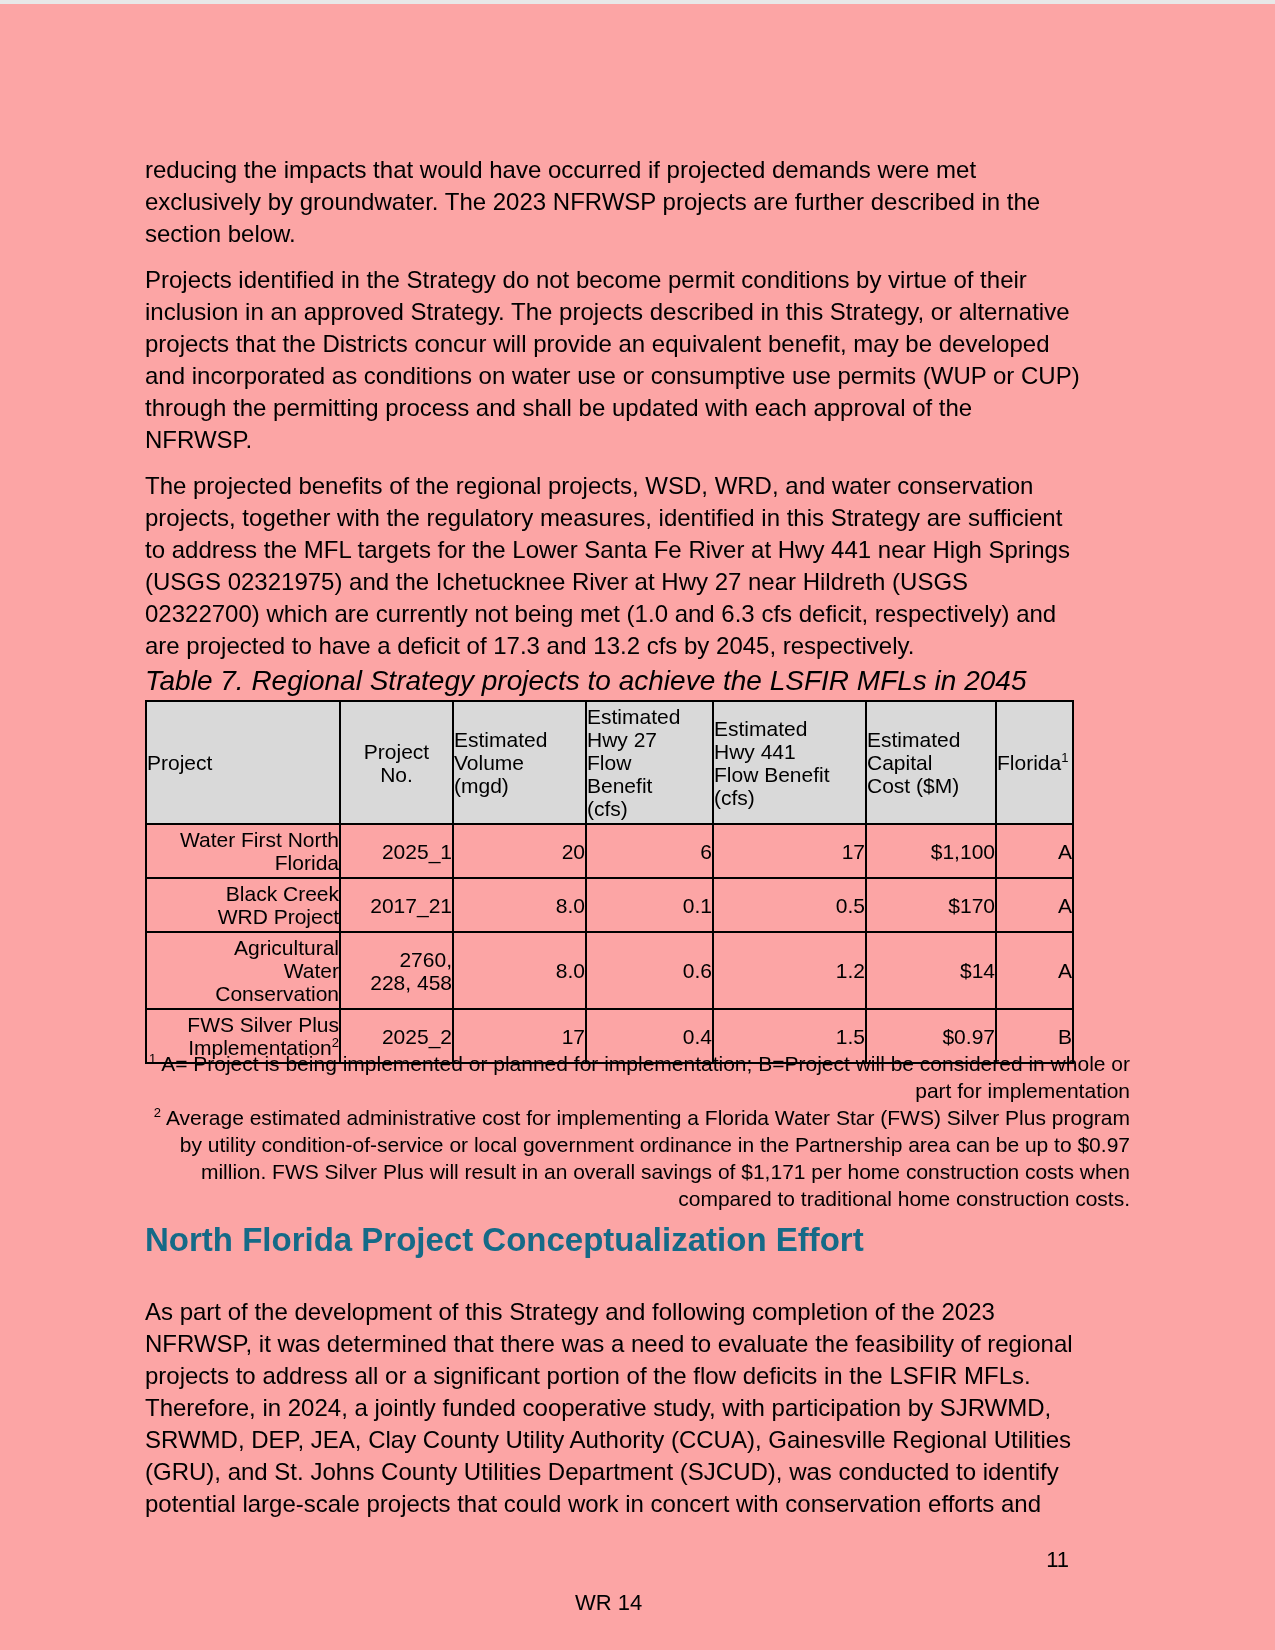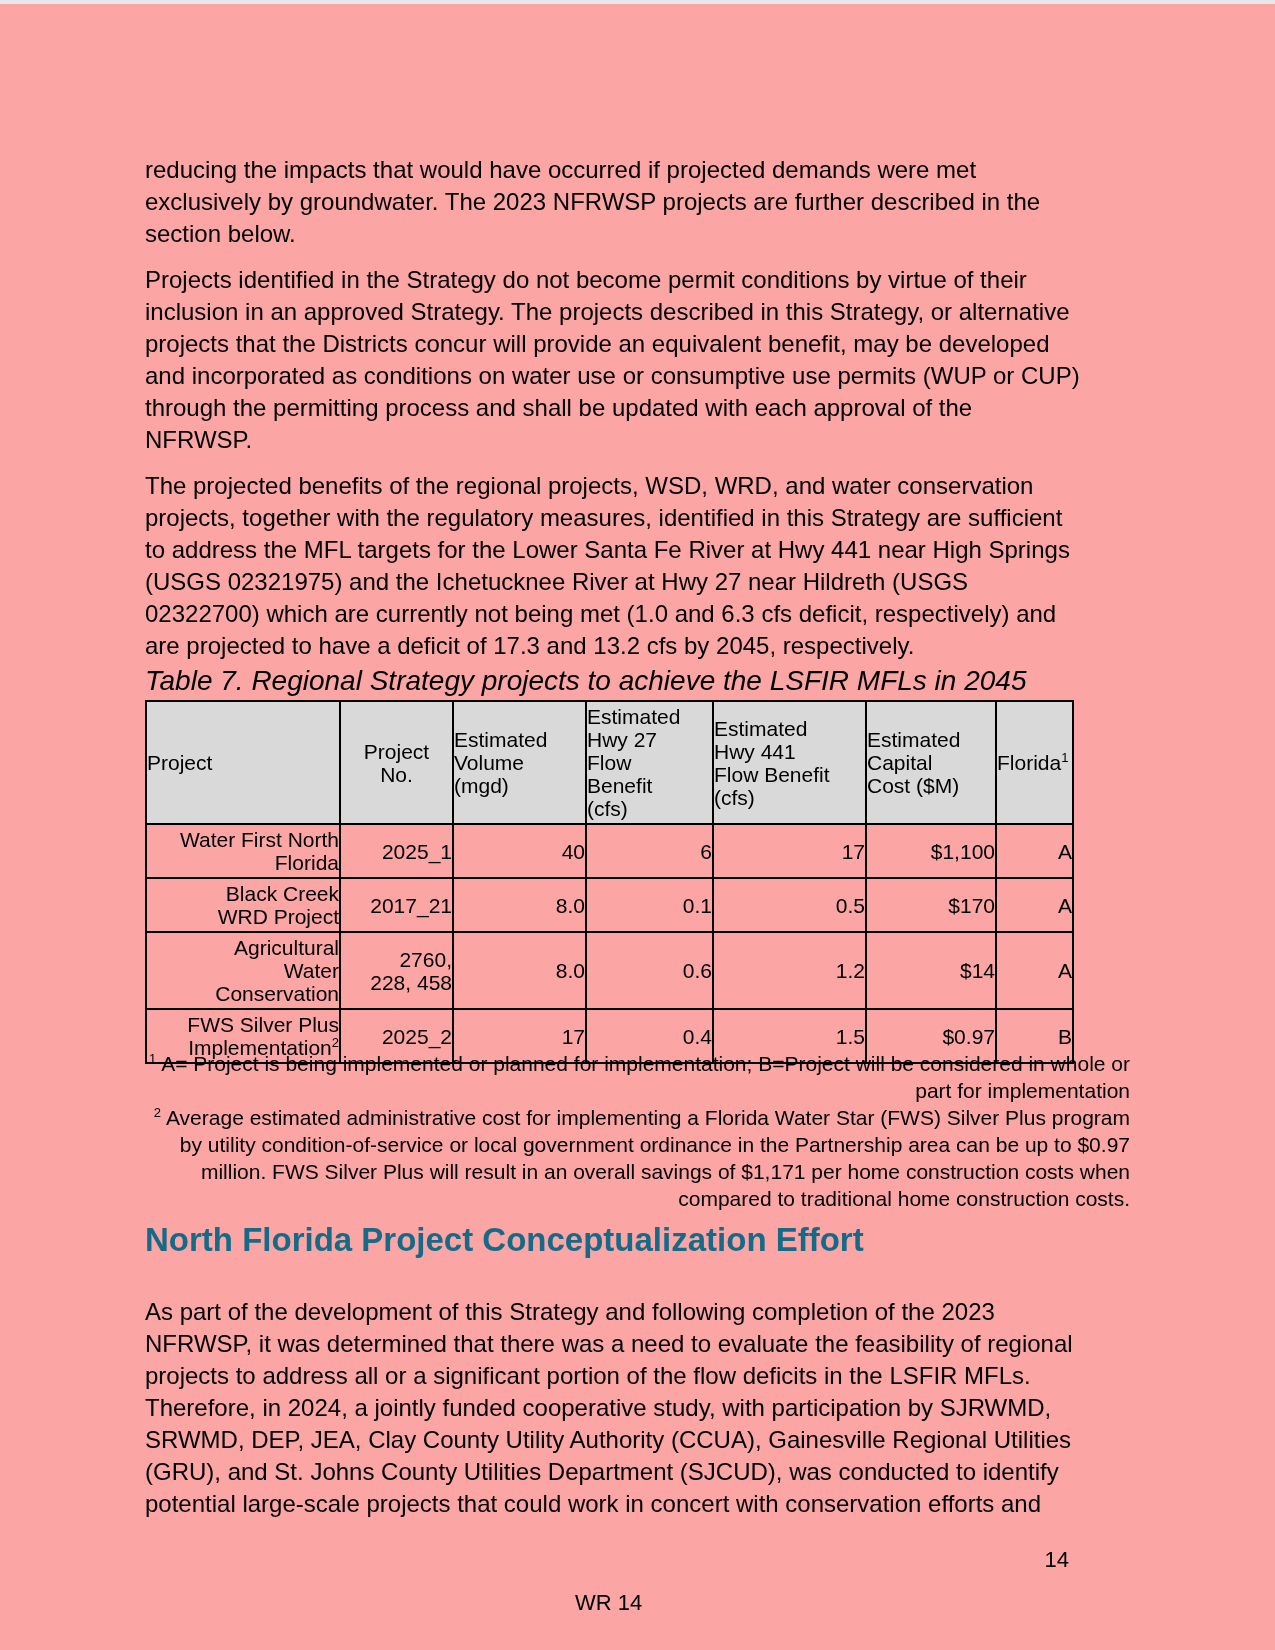--- a/index.html
+++ b/index.html
@@ -134,21 +134,21 @@
 (cfs)</th>
         <th>Estimated
 Capital
 Cost ($M)</th>
         <th><span>Florida</span><sup>1</sup></th>
       </tr>
       <tr class="r2">
         <td class="left">Water First North
 Florida</td>
         <td class="center">2025_1</td>
-        <td class="center">40</td>
+        <td class="center">20</td>
         <td class="center">6</td>
         <td class="center">17</td>
         <td class="center">$1,100</td>
         <td class="center">A</td>
       </tr>
       <tr class="r2">
         <td class="left">Black Creek
 WRD Project</td>
         <td class="center">2017_21</td>
         <td class="center">8.0</td>
@@ -195,17 +195,17 @@
   <div class="block section-heading" style="top:1217px">North Florida Project Conceptualization Effort</div>
 
   <div class="block body-text" style="top:1292px">As part of the development of this Strategy and following completion of the 2023
 NFRWSP, it was determined that there was a need to evaluate the feasibility of regional
 projects to address all or a significant portion of the flow deficits in the LSFIR MFLs.
 Therefore, in 2024, a jointly funded cooperative study, with participation by SJRWMD,
 SRWMD, DEP, JEA, Clay County Utility Authority (CCUA), Gainesville Regional Utilities
 (GRU), and St. Johns County Utilities Department (SJCUD), was conducted to identify
 potential large-scale projects that could work in concert with conservation efforts and</div>
 
-  <div class="page-number">14</div>
+  <div class="page-number">11</div>
 
   <div class="footer-text">WR 14</div>
 
 </div>
 
 </body></html>

